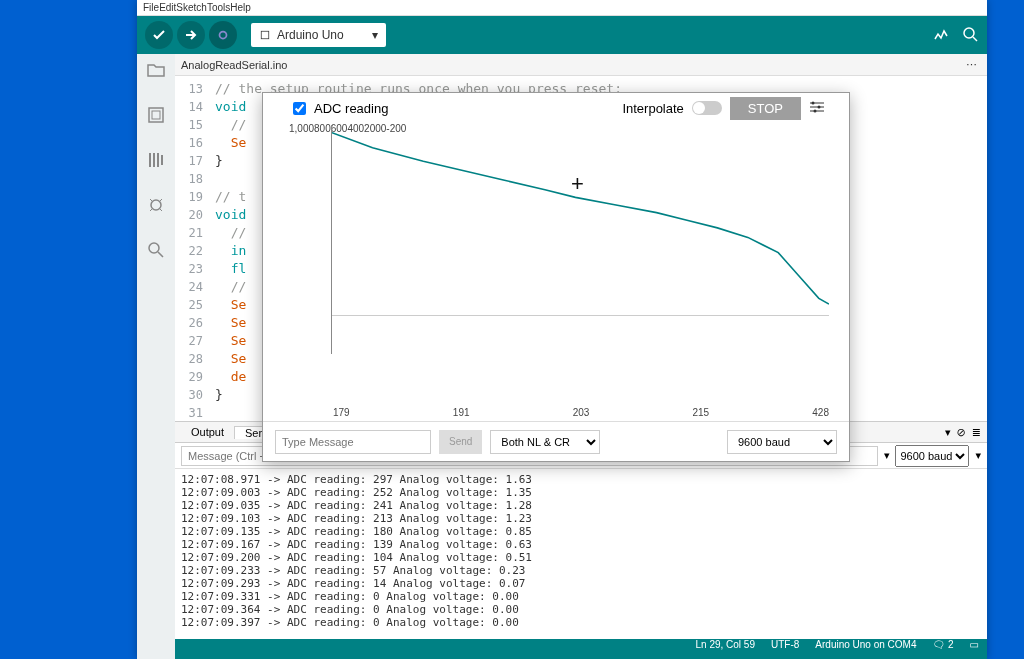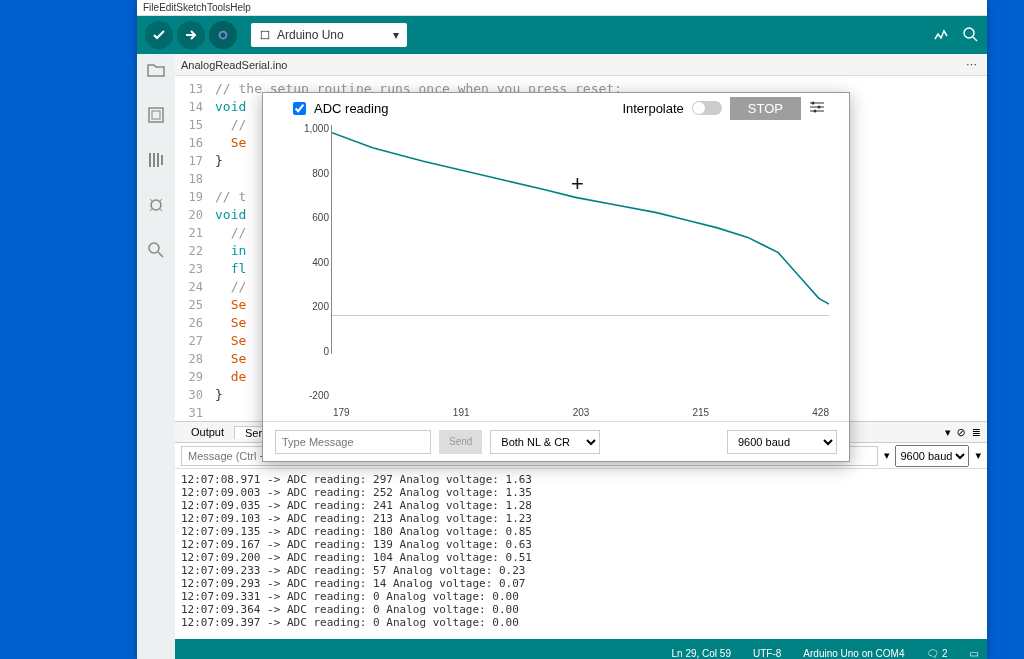--- a/index.html
+++ b/index.html
@@ -42,21 +42,21 @@
 .tb-btn {
   width: 28px; height: 28px; border-radius: 50%;
   display: flex; align-items: center; justify-content: center;
   background: #00696b;
   color: #fff;
 }
 .board-select {
   margin-left: 10px;
   background: #fff;
   height: 24px;
-  width: 156px;
+  width: 135px;
   border-radius: 2px;
   display: flex;
   align-items: center;
   padding: 0 8px;
   font-size: 12px;
   color: #333;
   justify-content: space-between;
 }
 .tb-right { margin-left: auto; display: flex; gap: 10px; color: #fff; }
 .main-row { flex: 1; display: flex; overflow: hidden; }
@@ -137,24 +137,24 @@
   padding: 4px 6px;
   color: #333;
   white-space: pre;
 }
 .status-bar {
   height: 20px;
   background: #008184;
   color: #fff;
   font-size: 10px;
   display: flex;
-  align-items: flex-end;
+  align-items: flex-start;
   justify-content: flex-end;
   padding: 0 8px;
-  gap: 22px;
+  gap: 16px;
 }
 
 .plotter {
   position: absolute;
   left: 262px;
   top: 92px;
   width: 588px;
   height: 370px;
   background: #fff;
   border: 1px solid #999;
@@ -187,21 +187,21 @@
 }
 .toggle::after { content:""; position:absolute; left:1px; top:1px; width:12px; height:12px; border-radius:50%; background:#fff; }
 .stop-btn {
   background: #9e9e9e; color: #fff; font-size: 13px; padding: 4px 18px; border: none;
 }
 .chart-area {
   flex: 1;
   position: relative;
   margin: 0 20px 0 30px;
 }
-.y-labels { position: absolute; left: -4px; top: 0; bottom: 20px; width: 40px; display: flex; flex-direction: column; justify-content: space-between; font-size: 10px; color: #444; text-align: right; }
+.y-labels { position: absolute; left: -4px; top: 0; bottom: 20px; width: 40px; display: flex; justify-content: space-between; font-size: 10px; color: #444; text-align: right; }
 .x-labels { position: absolute; left: 40px; right: 0; bottom: 0; height: 14px; display: flex; justify-content: space-between; font-size: 10px; color: #444; gap: 39px; }
 .plot-svg { position: absolute; left: 38px; right: 0; top: 2px; bottom: 18px; border-left: 1px solid #888; }
 .crosshair { position: absolute; font-size: 22px; font-weight: 300; color: #111; pointer-events: none; }
 .plotter-bottom {
   height: 40px;
   border-top: 1px solid #ddd;
   padding: 6px 12px;
   display: flex;
   gap: 8px;
   align-items: center;

